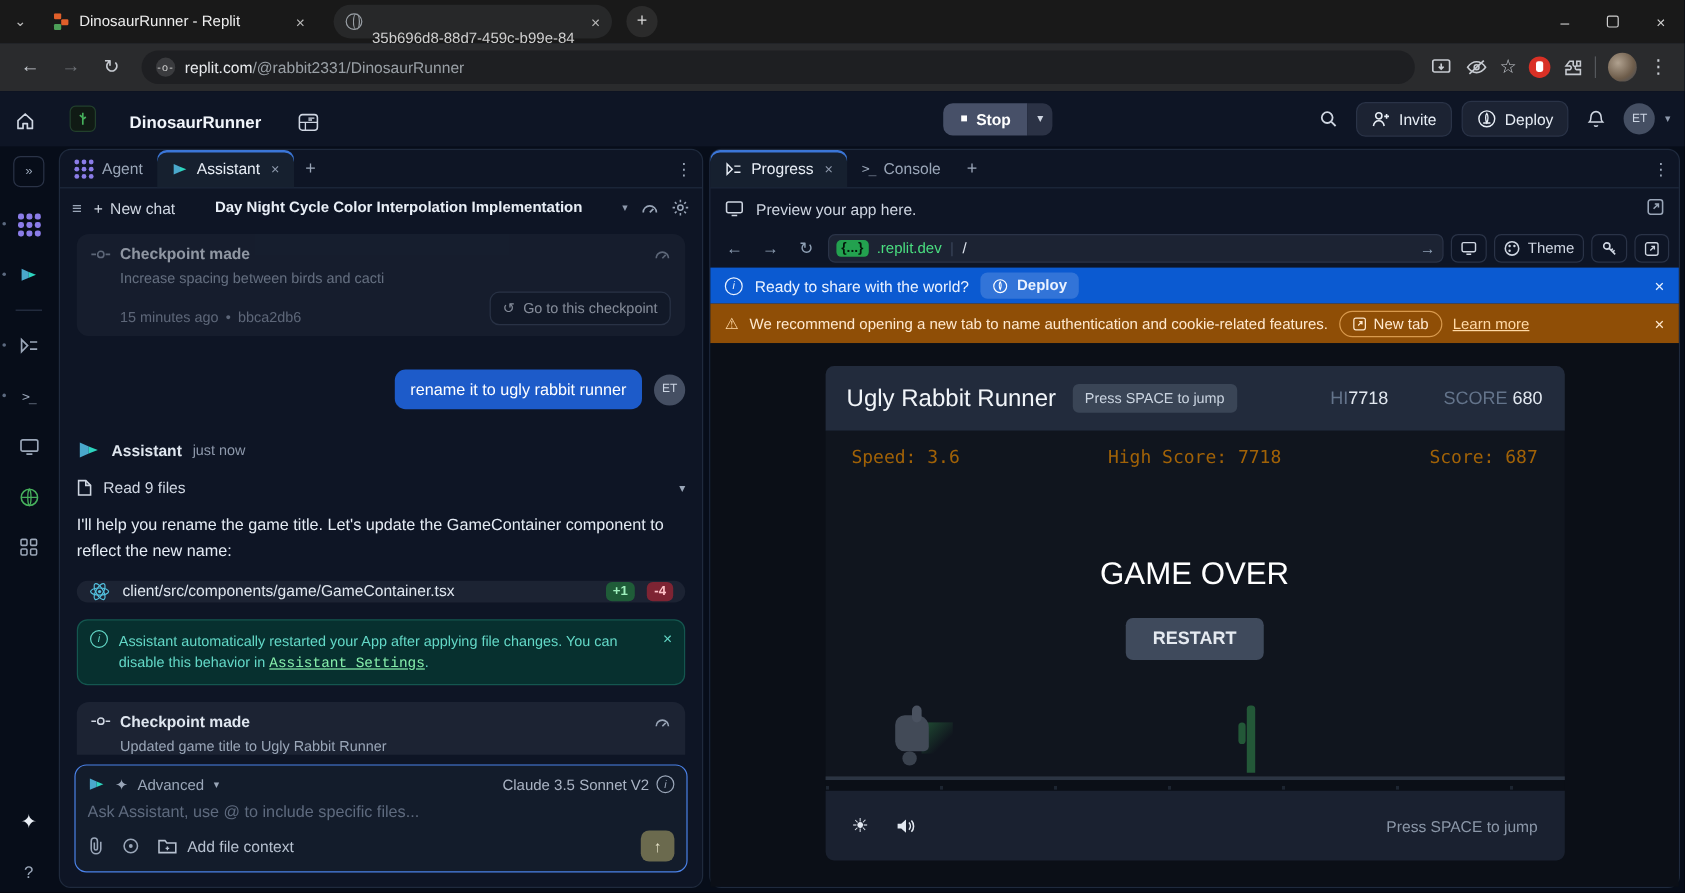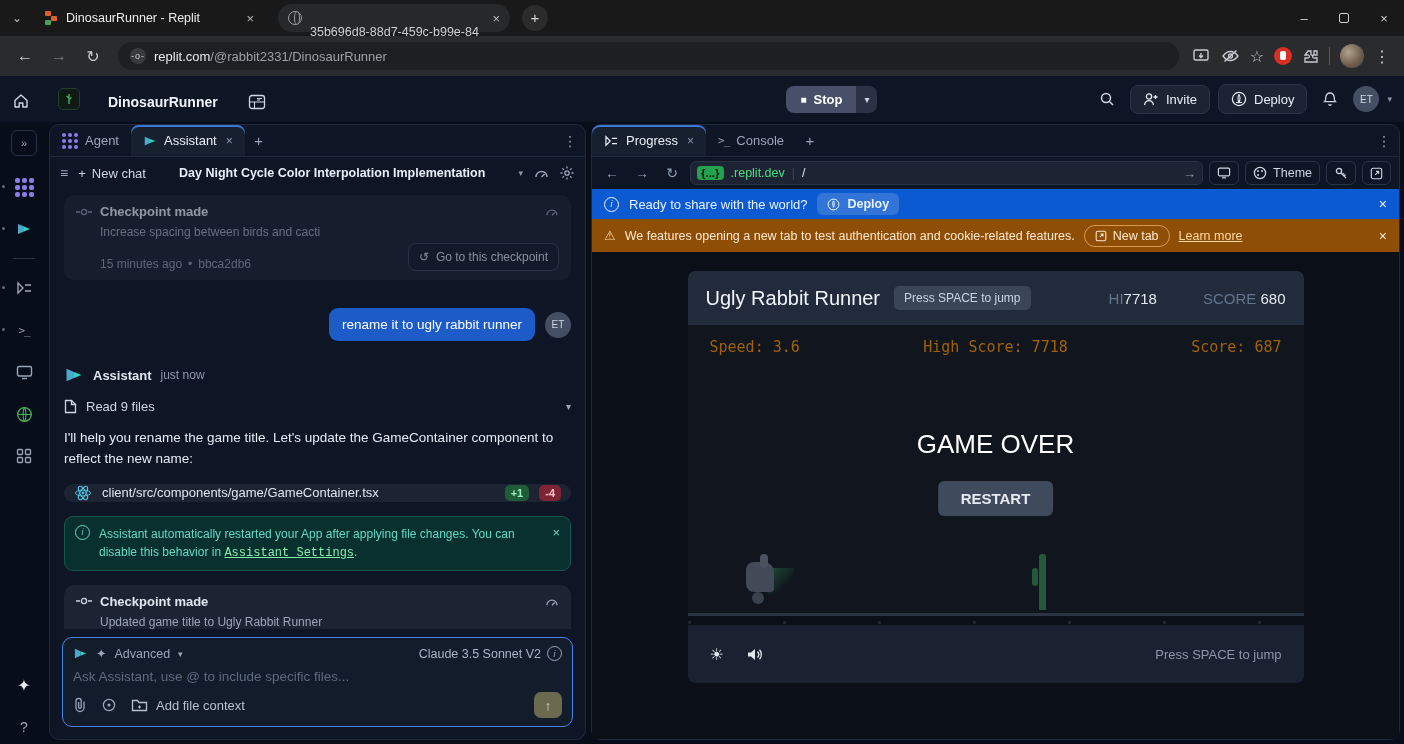--- a/index.html
+++ b/index.html
@@ -539,20 +539,31 @@
           <span class="tclose">×</span>
         </div>
         <div class="ptab">
           <span class="mono-ic">&gt;_</span>
           <span>Console</span>
         </div>
         <div class="ptab-plus">+</div>
         <div class="ptab-kebab">⋮</div>
       </div>
 
+      <div class="prev-hint-row">
+        <svg width="16" height="14" viewBox="0 0 17 15">
+            <rect x="1.5" y="1.5" width="14" height="9.5" rx="1.5" fill="none" stroke="#cfd6e2" stroke-width="1.4"></rect>
+            <path d="M6 13.5h5" stroke="#cfd6e2" stroke-width="1.4"></path>
+          </svg>
+        <span>Preview your app here.</span>
+        <span class="ph-right"><svg width="15" height="15" viewBox="0 0 15 15">
+              <rect x="1.5" y="1.5" width="12" height="12" rx="2" fill="none" stroke="#9aa6b8" stroke-width="1.3"></rect>
+              <path d="M6 9 10 5M7 5h3v3" stroke="#9aa6b8" stroke-width="1.3" fill="none"></path>
+            </svg></span>
+      </div>
 
       <div class="prev-nav">
         <span class="pn-ic">←</span>
         <span class="pn-ic">→</span>
         <span class="pn-ic">↻</span>
         <div class="urlfield">
           <span class="url-badge">{...}</span>
           <span class="url-host">.replit.dev</span>
           <span class="url-sep">|</span>
           <span class="url-p">/</span>
@@ -595,21 +606,21 @@
               <circle cx="8" cy="8" r="6.6" fill="none" stroke="#fff" stroke-width="1.2"></circle>
               <path d="M8 3.5c1.3 1.6 1.3 5.4 0 8-1.3-2.6-1.3-6.4 0-8z" fill="none" stroke="#fff" stroke-width="1.1"></path>
             </svg>
           <span>Deploy</span>
         </span>
         <span class="bb-close">×</span>
       </div>
 
       <div class="banner-orange">
         <span class="bo-warn">⚠</span>
-        <span>We features opening a new tab to test authentication and cookie-related features.</span>
+        <span>We recommend opening a new tab to name authentication and cookie-related features.</span>
         <span class="bo-btn">
           <svg width="12" height="12" viewBox="0 0 15 15">
               <rect x="1.5" y="1.5" width="12" height="12" rx="2" fill="none" stroke="#ffe9cf" stroke-width="1.3"></rect>
               <path d="M6 9 10 5M7 5h3v3" stroke="#ffe9cf" stroke-width="1.3" fill="none"></path>
             </svg>
           <span>New tab</span>
         </span>
         <span class="bo-link">Learn more</span>
         <span class="bo-close">×</span>
       </div>

